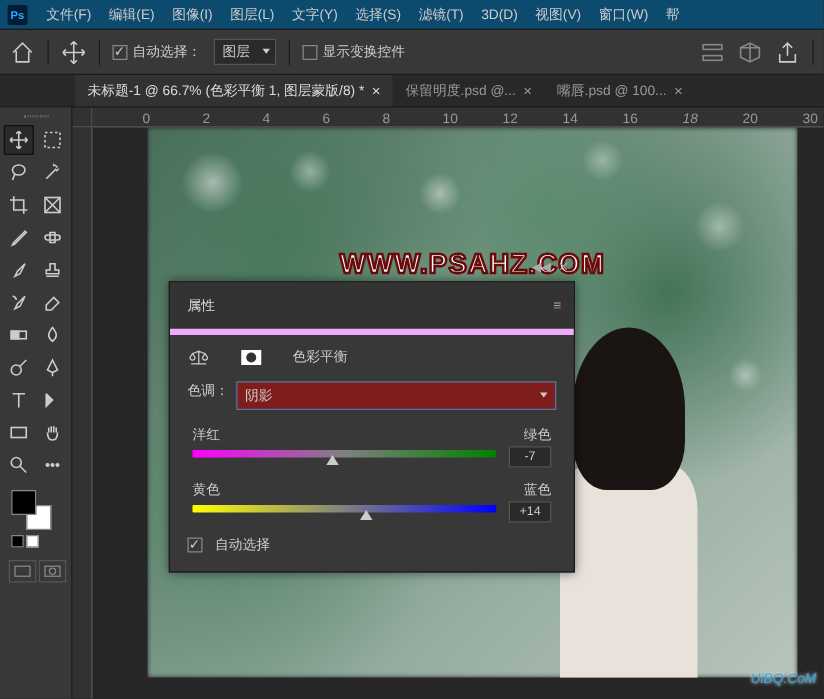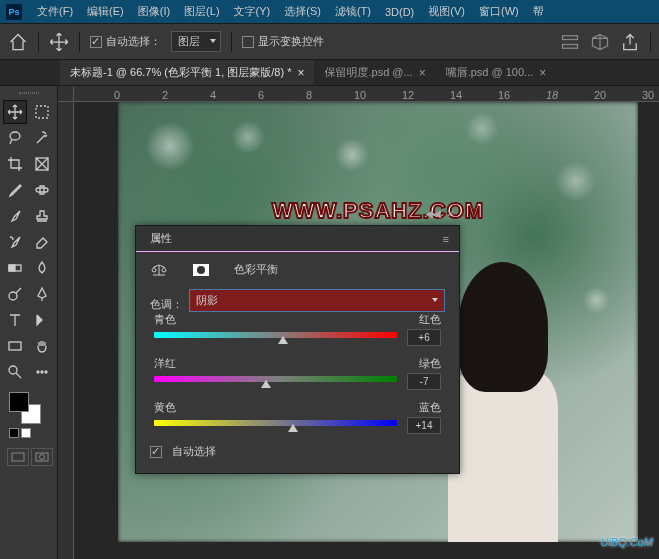--- a/index.html
+++ b/index.html
@@ -74,26 +74,26 @@
 .figure { position: absolute; right: 60px; bottom: 0; width: 160px; height: 280px; }
 .hair { position: absolute; top: 0; left: 40px; width: 90px; height: 130px; background: #1a1512; border-radius: 50% 50% 30% 30%; }
 .body { position: absolute; top: 110px; left: 30px; width: 110px; height: 180px; background: #e8e2da; border-radius: 20% 20% 0 0; }
 .watermark { position: absolute; top: 96px; left: 50%; transform: translateX(-50%); font-size: 22px; font-weight: bold; color: #fff; -webkit-text-stroke: 2px #6a0a0a; letter-spacing: 1px; font-family: Liberation Sans, sans-serif; white-space: nowrap; }
 .uibq { position: absolute; right: 6px; bottom: 8px; color: #2aa8e0; font-style: italic; font-size: 18px; font-weight: normal; text-shadow: 0 0 3px #fff; }
 
 
 .panel { position: absolute; top: 225px; left: 135px; width: 325px; background: #383838; color: #ccc; box-shadow: 0 0 8px rgba(0,0,0,0.5); border: 1px solid #1a1a1a; z-index: 10; }
 .panel-collapse { position: absolute; top: -18px; right: 4px; display: flex; gap: 6px; }
 .panel-collapse span { color: #aaa; font-size: 10px; cursor: pointer; }
-.panel-tabs { height: 26px; display: flex; align-items: center; padding: 0 10px; background: #333; border-bottom: 1px solid #f0abfc; }
+.panel-tabs { height: 42px; display: flex; align-items: center; padding: 0 10px; background: #333; border-bottom: 5px solid #f0abfc; }
 .panel-tab { padding: 5px 4px; color: #ddd; }
 .panel-body { padding: 10px 14px 14px; }
 .panel-type { display: flex; align-items: center; gap: 24px; margin-bottom: 12px; }
 .panel-type-icon { width: 18px; height: 14px; }
-.panel-row { display: flex; align-items: flex-end; gap: 6px; }
+.panel-row { display: flex; align-items: flex-start; gap: 6px; margin-bottom: 12px; }
 .panel-row label { min-width: 32px; text-align: right; }
 .panel-select { flex: 1; background: #7f1d1d; border: 1px solid #4a7aaa; padding: 3px 6px; position: relative; color: #ccc; }
 .panel-select::after { content: ""; position: absolute; right: 6px; top: 8px; border-left: 3px solid transparent; border-right: 3px solid transparent; border-top: 4px solid #ccc; }
 .slider-row { margin-bottom: 10px; padding: 0 4px; }
 .slider-labels { display: flex; justify-content: space-between; font-size: 10px; margin-bottom: 2px; }
 .slider-wrap { display: flex; align-items: center; gap: 10px; }
 .slider { flex: 1; height: 12px; position: relative; }
 .slider-track { height: 6px; border-radius: 1px; }
 .gr-cyan-red { background: linear-gradient(90deg, cyan, #808080, red); }
 .gr-mag-green { background: linear-gradient(90deg, magenta, #808080, green); }
@@ -374,33 +374,20 @@
         </svg>
       <span>色彩平衡</span>
     </div>
     <div class="panel-row">
       <label>色调：</label>
       <div class="panel-select">阴影</div>
     </div>
     <div id="sliders">
         <div class="slider-row">
     <div class="slider-labels">
-            <span>青色</span>
-            <span>红色</span>
-          </div>
-    <div class="slider-wrap">
-      <div class="slider">
-        <div class="slider-track gr-cyan-red"></div>
-        <div class="slider-thumb" style="left:53%"></div>
-      </div>
-      <div class="slider-val">+6</div>
-    </div>
-        </div>
-        <div class="slider-row">
-    <div class="slider-labels">
             <span>洋红</span>
             <span>绿色</span>
           </div>
     <div class="slider-wrap">
       <div class="slider">
         <div class="slider-track gr-mag-green"></div>
         <div class="slider-thumb" style="left:46%"></div>
       </div>
       <div class="slider-val">-7</div>
     </div>

